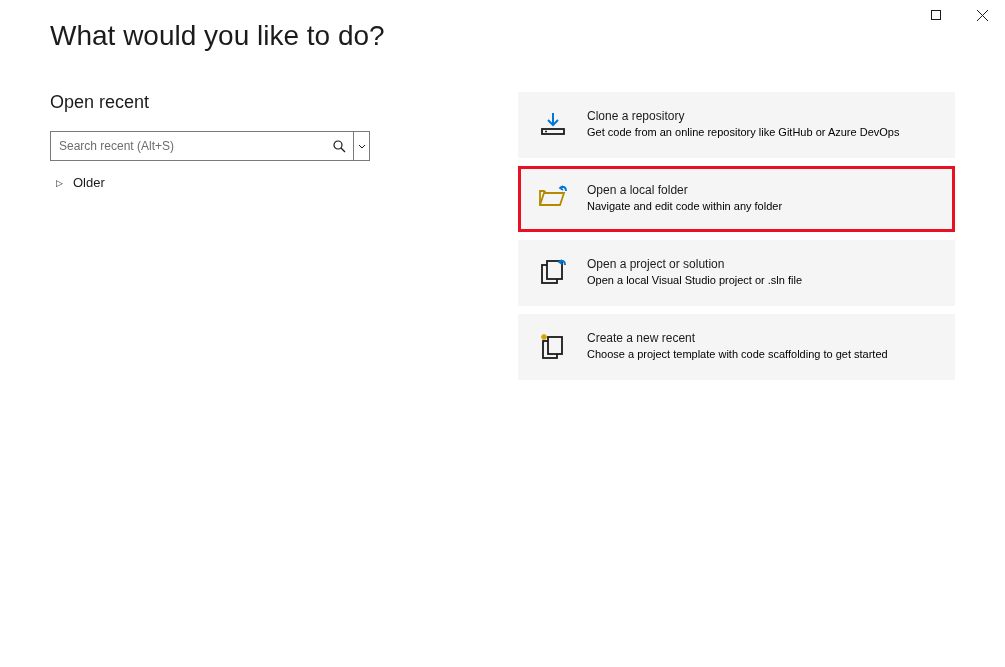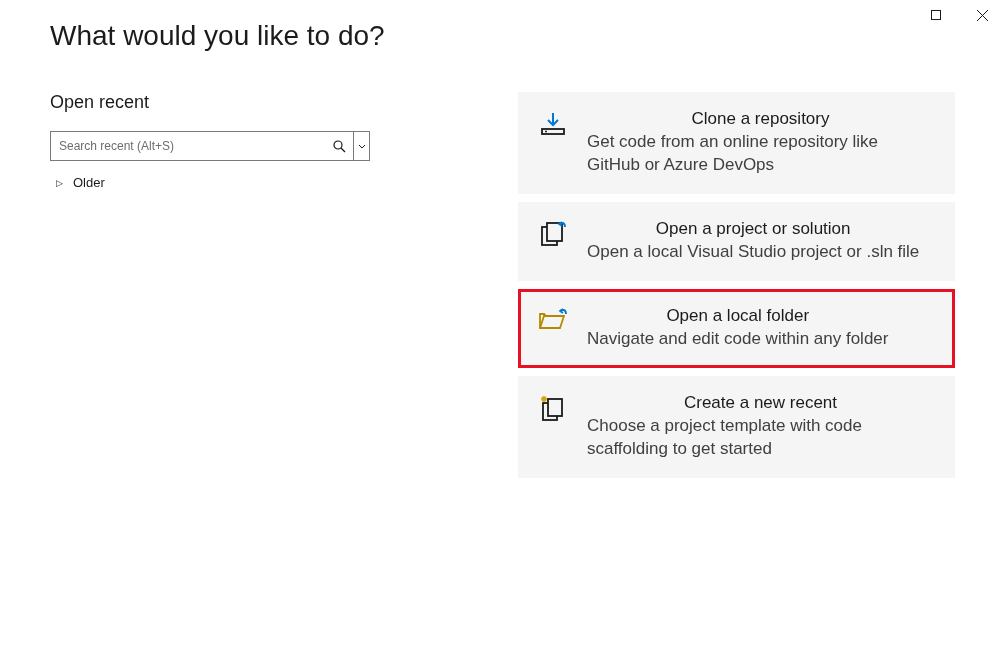--- a/index.html
+++ b/index.html
@@ -103,29 +103,28 @@
     .action-icon {
       width: 32px;
       height: 32px;
       flex-shrink: 0;
       display: flex;
       align-items: flex-start;
       justify-content: center;
       padding-top: 2px;
     }
     .action-text-title {
-      font-size: 17px;
+      font-size: 12px;
       font-weight: 400;
       color: #1b1b1b;
       margin-bottom: 2px;
-      text-align: center;
     }
     .action-text-desc {
-      font-size: 17px;
-      color: #404040;
+      font-size: 11px;
+      color: #000000;
       line-height: 1.35;
     }
   </style>
 </head>
 <body>
 
 <div class="window-controls">
   <div class="win-btn">
     <svg width="10" height="10">
         <rect x="0.5" y="0.5" width="9" height="9" fill="none" stroke="#1b1b1b" stroke-width="1"></rect>
@@ -176,47 +175,47 @@
           <rect x="3" y="18" width="22" height="5" fill="none" stroke="#1b1b1b" stroke-width="1.8"></rect>
           <circle cx="7" cy="20.5" r="1" fill="#1b1b1b"></circle>
         </svg>
       </div>
       <div>
         <div class="action-text-title">Clone a repository</div>
         <div class="action-text-desc">Get code from an online repository like GitHub or Azure DevOps</div>
       </div>
     </div>
 
+    <div class="action-card highlighted">
+      <div class="action-icon">
+        <svg width="30" height="24">
+          <path d="M 2 6 L 2 20 L 22 20 L 26 8 L 8 8 L 6 6 Z" fill="none" stroke="#b58900" stroke-width="1.8"></path>
+          <path d="M 2 20 L 6 8 L 26 8" fill="none" stroke="#b58900" stroke-width="1.8"></path>
+          <path d="M 22 3 Q 28 0 28 6" fill="none" stroke="#0078d4" stroke-width="2"></path>
+          <polyline points="25,1 22,3 25,5" fill="none" stroke="#0078d4" stroke-width="1.6"></polyline>
+        </svg>
+      </div>
+      <div>
+        <div class="action-text-title">Open a local folder</div>
+        <div class="action-text-desc">Navigate and edit code within any folder</div>
+      </div>
+    </div>
+
     <div class="action-card">
       <div class="action-icon">
         <svg width="28" height="26">
           <rect x="3" y="6" width="15" height="18" fill="none" stroke="#1b1b1b" stroke-width="1.8"></rect>
           <rect x="8" y="2" width="15" height="18" fill="#f5f5f5" stroke="#1b1b1b" stroke-width="1.8"></rect>
           <path d="M 20 3 Q 26 0 26 6" fill="none" stroke="#0078d4" stroke-width="2"></path>
           <polyline points="23,1 20,3 23,5" fill="none" stroke="#0078d4" stroke-width="1.6"></polyline>
         </svg>
       </div>
       <div>
         <div class="action-text-title">Open a project or solution</div>
         <div class="action-text-desc">Open a local Visual Studio project or .sln file</div>
-      </div>
-    </div>
-
-    <div class="action-card highlighted">
-      <div class="action-icon">
-        <svg width="30" height="24">
-          <path d="M 2 6 L 2 20 L 22 20 L 26 8 L 8 8 L 6 6 Z" fill="none" stroke="#b58900" stroke-width="1.8"></path>
-          <path d="M 2 20 L 6 8 L 26 8" fill="none" stroke="#b58900" stroke-width="1.8"></path>
-          <path d="M 22 3 Q 28 0 28 6" fill="none" stroke="#0078d4" stroke-width="2"></path>
-          <polyline points="25,1 22,3 25,5" fill="none" stroke="#0078d4" stroke-width="1.6"></polyline>
-        </svg>
-      </div>
-      <div>
-        <div class="action-text-title">Open a local folder</div>
-        <div class="action-text-desc">Navigate and edit code within any folder</div>
       </div>
     </div>
 
     <div class="action-card">
       <div class="action-icon">
         <svg width="28" height="28">
           <rect x="4" y="8" width="14" height="17" fill="none" stroke="#1b1b1b" stroke-width="1.8"></rect>
           <rect x="9" y="4" width="14" height="17" fill="#f5f5f5" stroke="#1b1b1b" stroke-width="1.8"></rect>
           <g stroke="#d4a200" stroke-width="1.6">
             <line x1="5" y1="1" x2="5" y2="7"></line>

